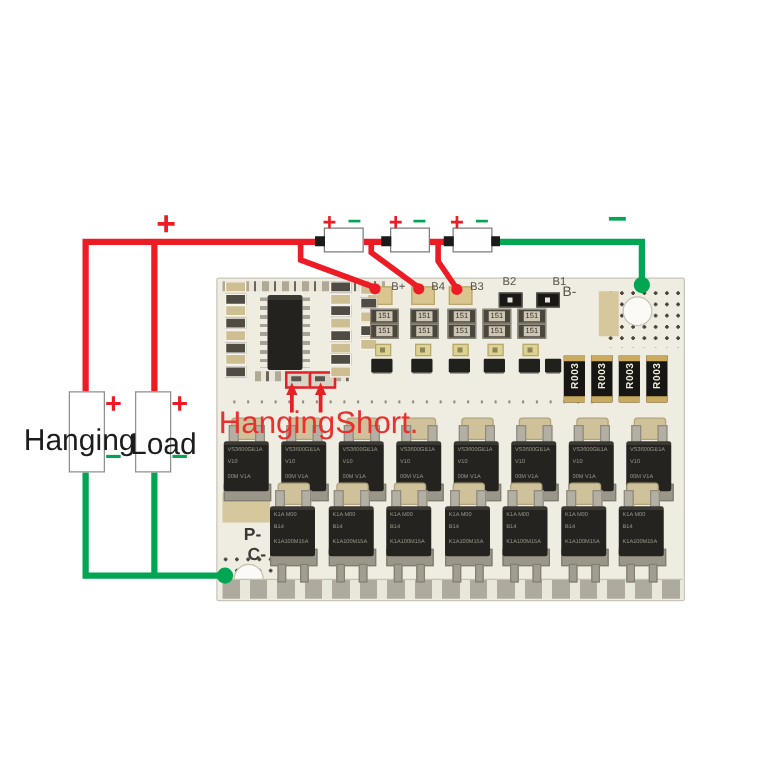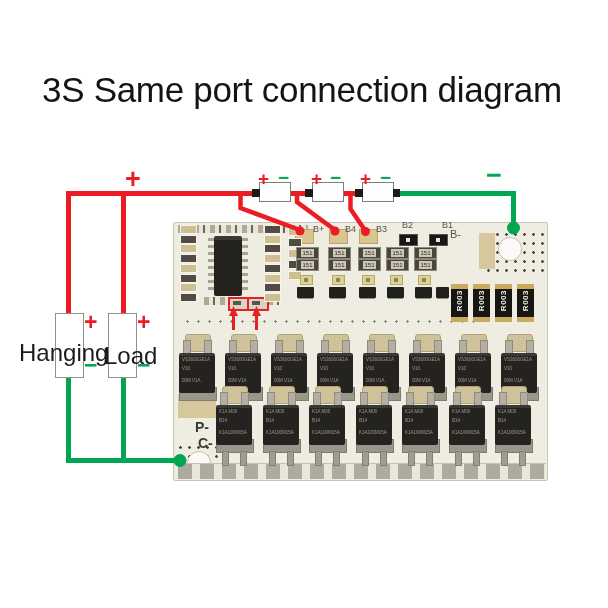--- a/index.html
+++ b/index.html
@@ -65,21 +65,20 @@
   .castel{background-image:repeating-linear-gradient(to right,#aeaa9d 0 14px,#e9e6da 14px 22px);
           border-top:1px solid #c5c1b4;}
   .tanpatch{background:#d6c79c;}
   .plabel{font-size:14px;font-weight:700;color:#3b3934;}
 </style>
 </head>
 <body>
 
 <div id="canvas">
 
-  <div id="title">3S Same port connection diagram</div>
 
   <div id="board">
     <div class="stripA" style="left:4px;top:2px;width:130px;height:8px;"></div>
     <div class="pins" style="left:34px;top:15px;width:6px;height:56px;"></div>
     <div class="pins" style="left:68px;top:15px;width:6px;height:56px;"></div>
     <div style="left:40px;top:13px;width:28px;height:60px;background:linear-gradient(#3a3833 0 4px,#23221e 4px);border-radius:2px;"></div>
     <div class="stripA" style="left:30px;top:74px;width:75px;height:8px;"></div>
     <div class="jumper" style="left:54px;top:74px;width:17px;height:10px;"></div>
     <div class="jumper" style="left:73px;top:74px;width:18px;height:10px;"></div>
     <div class="dots-sparse" style="left:8px;top:95px;width:300px;height:8px;"></div>
@@ -401,14 +400,15 @@
 
   <div class="devbox" style="left:55px;top:313px;"></div>
   <div class="devbox" style="left:108px;top:313px;"></div>
   <span class="devlabel" style="left:19px;top:339px;">Hanging</span>
   <span class="devlabel" style="left:104px;top:342px;">Load</span>
   <span class="sign pos" style="left:84px;top:311px;font-size:23px;">+</span>
   <span class="sign neg" style="left:84px;top:354px;font-size:23px;">−</span>
   <span class="sign pos" style="left:137px;top:311px;font-size:23px;">+</span>
   <span class="sign neg" style="left:137px;top:354px;font-size:23px;">−</span>
 
+  <div id="annotation"><span>Hanging</span><span>Short.</span></div>
 
 </div>
 
 </body></html>

